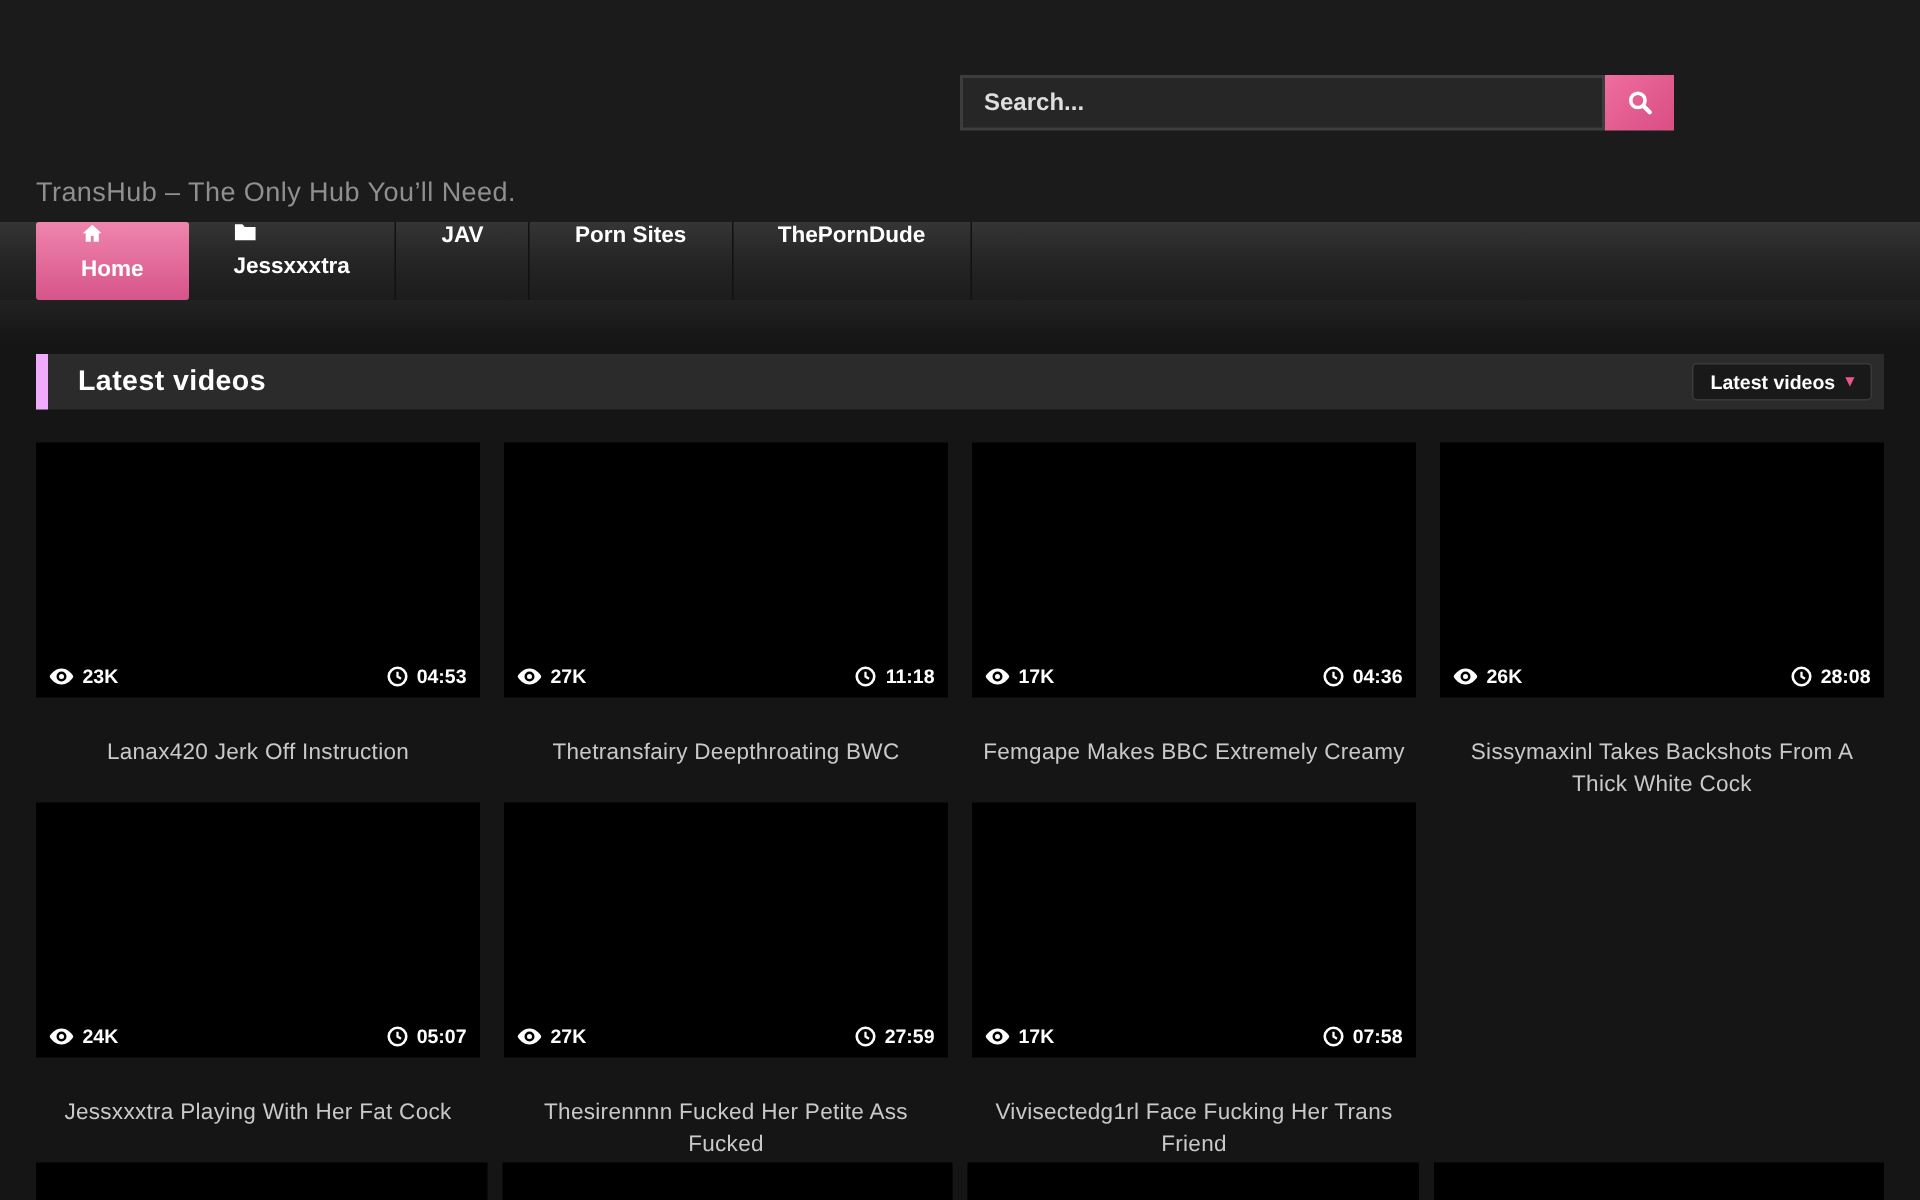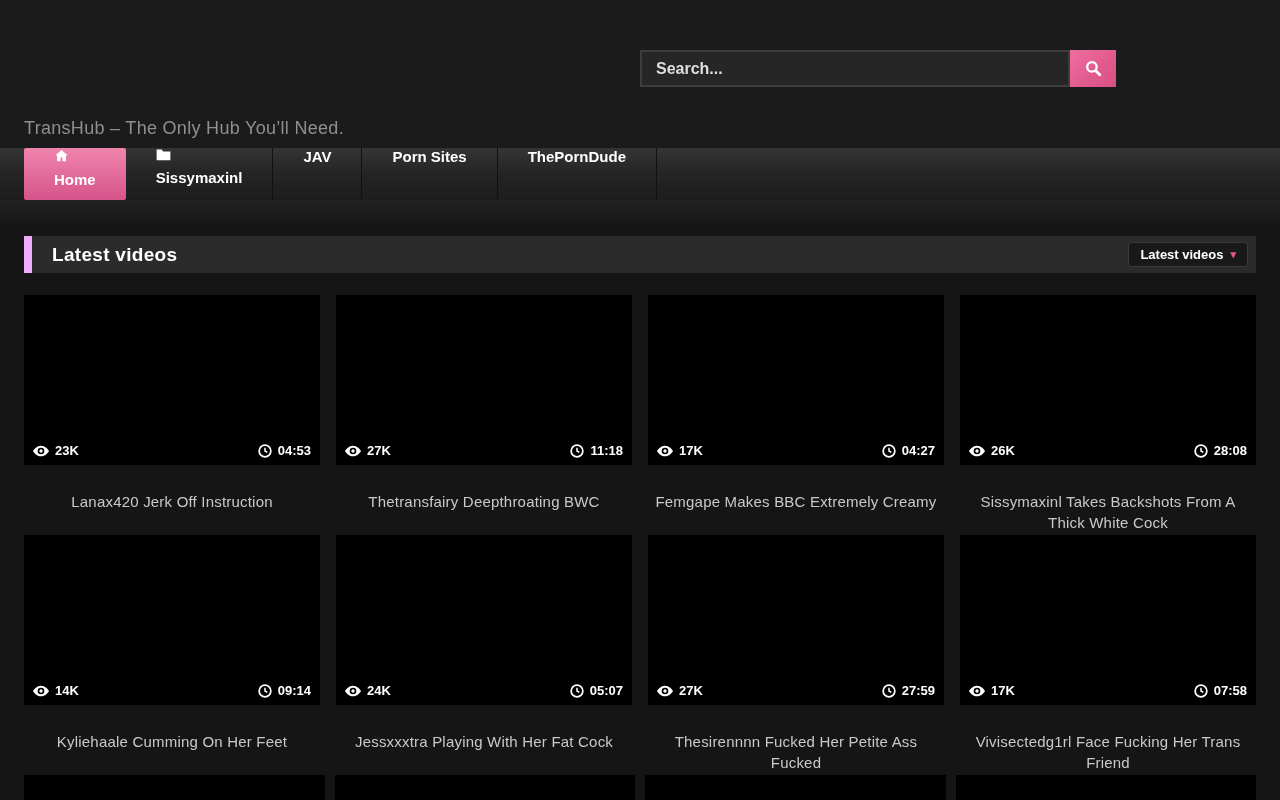--- a/index.html
+++ b/index.html
@@ -109,21 +109,21 @@
         </svg>
     </span>
     <span>Home</span>
   </div>
   <div class="nav-tab">
     <span class="tab-icon">
       <svg width="15" height="13" viewBox="0 0 24 20">
           <path d="M1 2h8l2.5 3H23v14H1z" fill="#fff"></path>
         </svg>
     </span>
-    <span>Sissymaxinl</span>
+    <span>Jessxxxtra</span>
   </div>
   <div class="nav-tab">
     <span>JAV</span>
   </div>
   <div class="nav-tab">
     <span>Porn Sites</span>
   </div>
   <div class="nav-tab">
     <span>ThePornDude</span>
   </div>
@@ -199,21 +199,21 @@
             </span>
             <span>17K</span>
           </span>
         <span class="stat">
             <span>
               <svg width="14" height="14" viewBox="0 0 24 24">
                 <circle cx="12" cy="12" r="10" fill="none" stroke="#fff" stroke-width="3"></circle>
                 <path d="M12 6.5V12l4 2.5" stroke="#fff" stroke-width="2.6" fill="none"></path>
               </svg>
             </span>
-            <span>04:27</span>
+            <span>04:36</span>
           </span>
       </div>
     </div>
     <div class="title">Femgape Makes BBC Extremely Creamy</div>
   </div>
   <div class="card">
     <div class="thumb">
       <div class="stats">
         <span class="stat">
             <span>
@@ -228,44 +228,20 @@
               <svg width="14" height="14" viewBox="0 0 24 24">
                 <circle cx="12" cy="12" r="10" fill="none" stroke="#fff" stroke-width="3"></circle>
                 <path d="M12 6.5V12l4 2.5" stroke="#fff" stroke-width="2.6" fill="none"></path>
               </svg>
             </span>
             <span>28:08</span>
           </span>
       </div>
     </div>
     <div class="title">Sissymaxinl Takes Backshots From A Thick White Cock</div>
-  </div>
-  <div class="card">
-    <div class="thumb">
-      <div class="stats">
-        <span class="stat">
-            <span>
-              <svg width="16" height="12" viewBox="0 0 24 16">
-                <path d="M12 0C6 0 1.5 5 0 8c1.5 3 6 8 12 8s10.5-5 12-8c-1.5-3-6-8-12-8zm0 13a5 5 0 110-10 5 5 0 010 10zm0-2.5a2.5 2.5 0 100-5 2.5 2.5 0 000 5z" fill="#fff"></path>
-              </svg>
-            </span>
-            <span>14K</span>
-          </span>
-        <span class="stat">
-            <span>
-              <svg width="14" height="14" viewBox="0 0 24 24">
-                <circle cx="12" cy="12" r="10" fill="none" stroke="#fff" stroke-width="3"></circle>
-                <path d="M12 6.5V12l4 2.5" stroke="#fff" stroke-width="2.6" fill="none"></path>
-              </svg>
-            </span>
-            <span>09:14</span>
-          </span>
-      </div>
-    </div>
-    <div class="title">Kyliehaale Cumming On Her Feet</div>
   </div>
   <div class="card">
     <div class="thumb">
       <div class="stats">
         <span class="stat">
             <span>
               <svg width="16" height="12" viewBox="0 0 24 16">
                 <path d="M12 0C6 0 1.5 5 0 8c1.5 3 6 8 12 8s10.5-5 12-8c-1.5-3-6-8-12-8zm0 13a5 5 0 110-10 5 5 0 010 10zm0-2.5a2.5 2.5 0 100-5 2.5 2.5 0 000 5z" fill="#fff"></path>
               </svg>
             </span>

